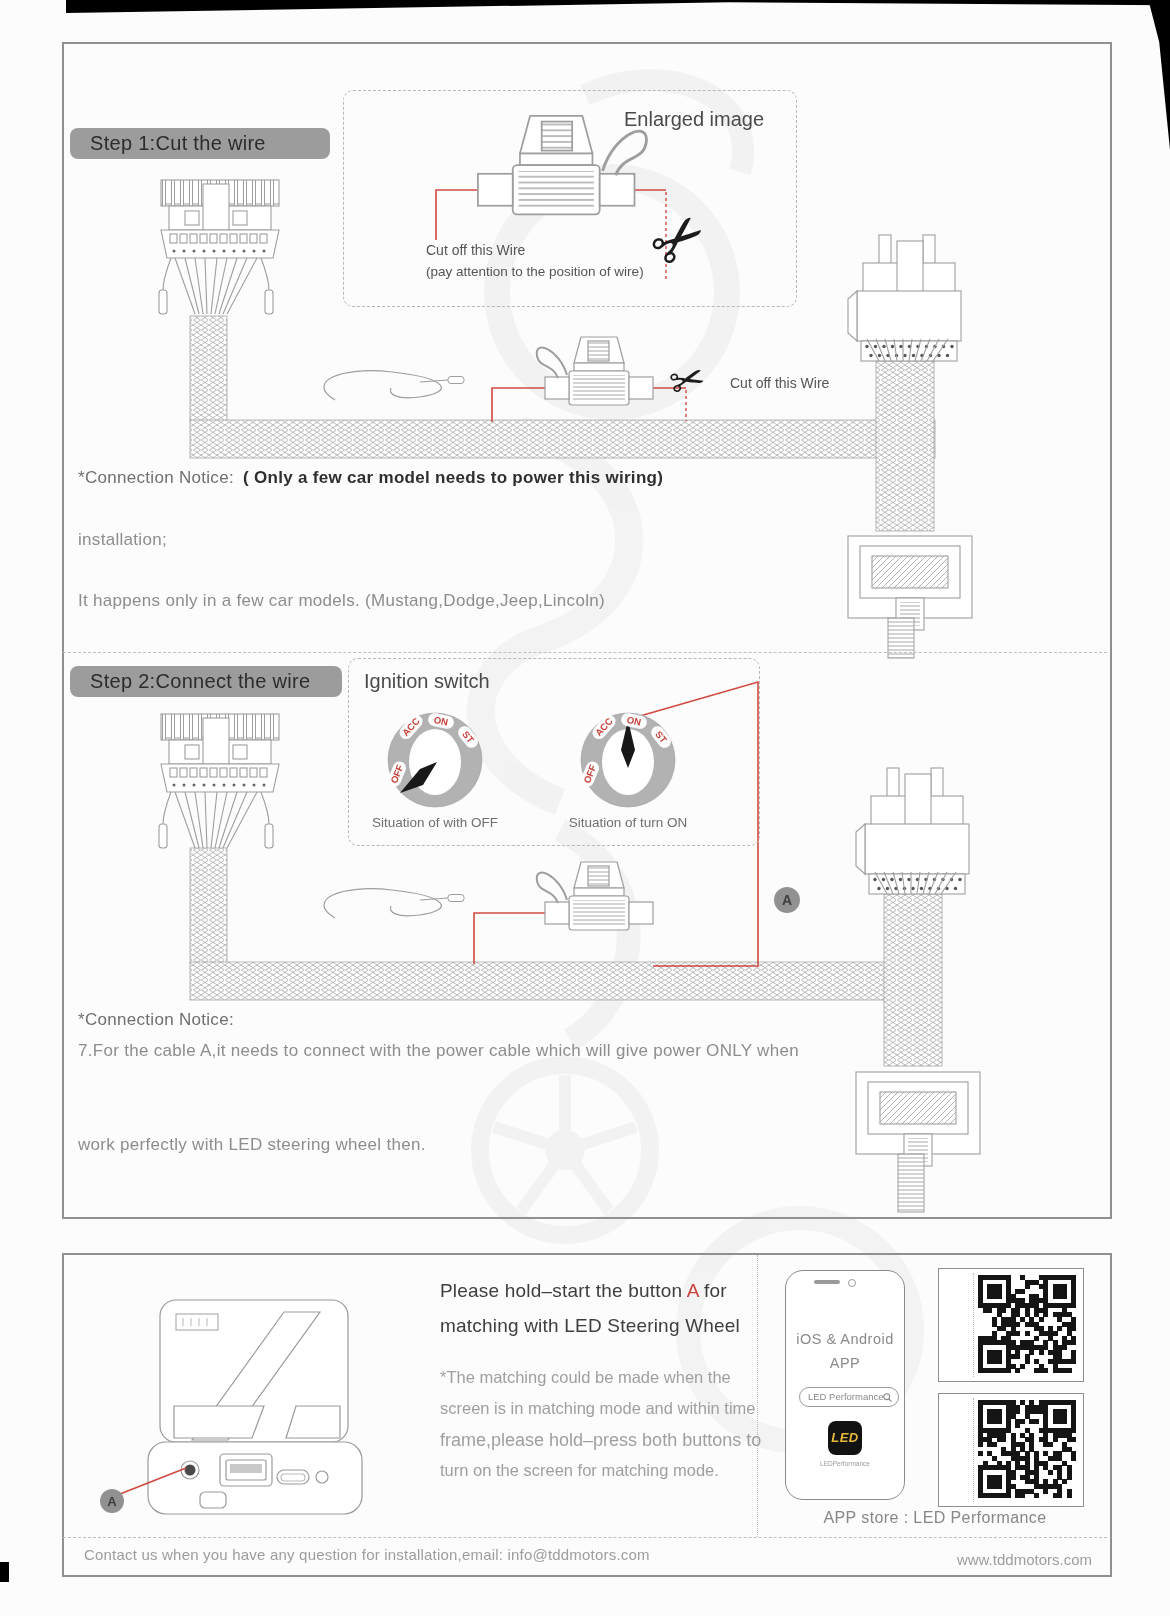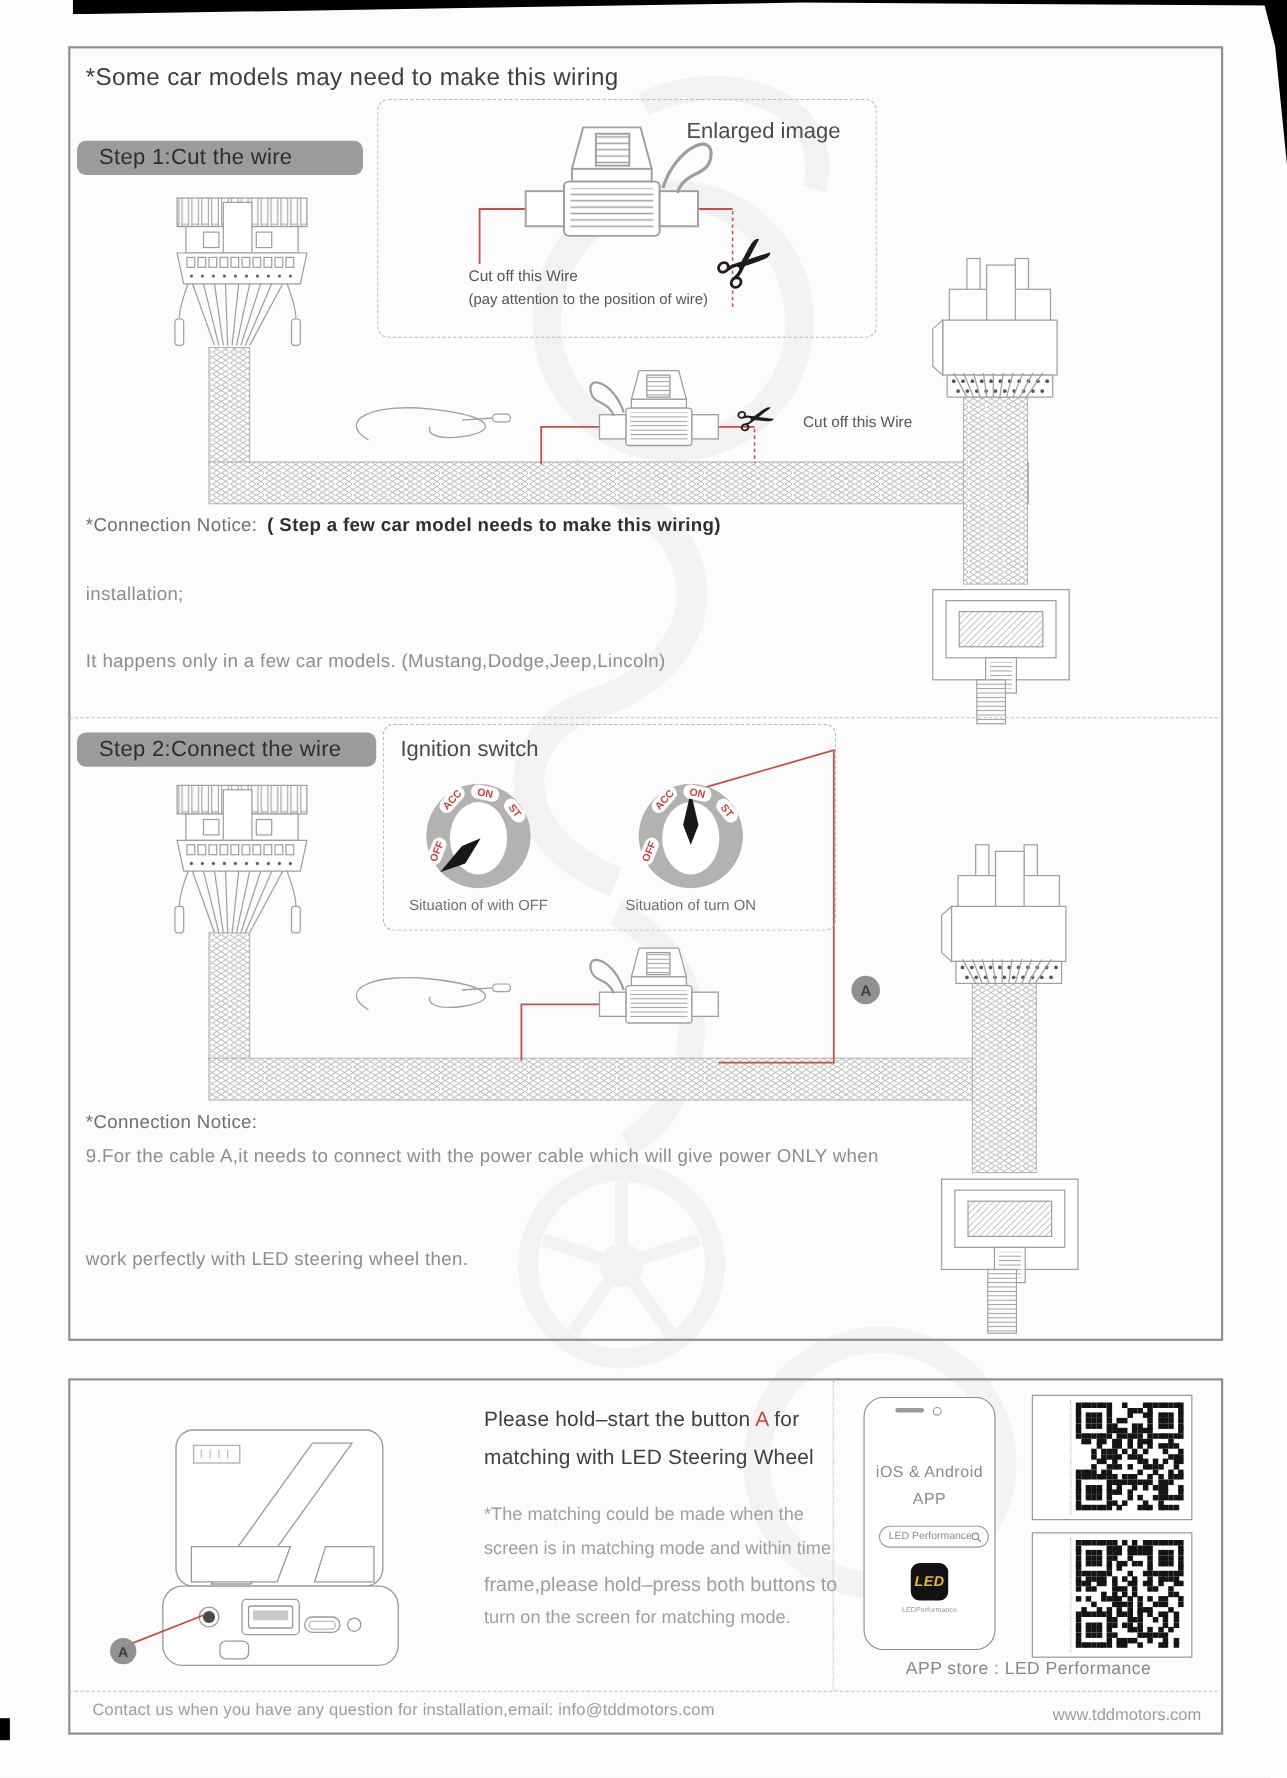--- a/index.html
+++ b/index.html
@@ -316,47 +316,46 @@
 
   <div class="abs box lay2" style="left:62px;top:42px;width:1046px;height:1173px;"></div>
   <div class="abs hdash lay2" style="left:63px;top:652px;width:1044px;"></div>
   <div class="abs box lay2" style="left:62px;top:1253px;width:1046px;height:320px;"></div>
 
   <div class="abs dashedbox lay2" style="left:343px;top:90px;width:452px;height:215px;"></div>
   <div class="abs dashedbox lay2" style="left:348px;top:658px;width:410px;height:186px;"></div>
   <div class="abs lay2 dotsep" style="left:757px;top:1255px;width:0;height:282px;border-left:1.5px dotted #bbb;"></div>
   <div class="abs hdash lay2" style="left:63px;top:1537px;width:1044px;"></div>
 
-  <div class="abs lay3 t-dark" style="left:78px;top:57px;font-size:22px;letter-spacing:.3px;">*Some car models may need to make this wiring</div>
 
   <div class="abs lay3 badge" style="left:70px;top:128px;width:240px;height:31px;line-height:31px;">Step 1:Cut the wire</div>
 
   <div class="abs lay3 t-mid" style="left:624px;top:108px;font-size:20px;">Enlarged image</div>
 
   <div class="abs lay3 scissors" style="left:652px;top:208px;font-size:64px;transform:rotate(-40deg);">✂</div>
   <div class="abs lay3 scissors" style="left:670px;top:360px;font-size:42px;transform:rotate(-15deg);">✂</div>
 
   <div class="abs lay3 t-soft" style="left:426px;top:242px;font-size:14px;">Cut off this Wire</div>
   <div class="abs lay3 t-soft" style="left:426px;top:264px;font-size:13.5px;">(pay attention to the position of wire)</div>
   <div class="abs lay3 t-soft" style="left:730px;top:375px;font-size:14px;">Cut off this Wire</div>
 
   <div class="abs lay3 notice" style="left:78px;top:468px;">
     <span class="t-cap">*Connection Notice:</span>
-    <span class="strong" style="margin-left:4px;">( Step a few car model needs to make this wiring)</span>
+    <span class="strong" style="margin-left:4px;">( Only a few car model needs to power this wiring)</span>
   </div>
   <div class="abs lay3 notice t-gray" style="left:78px;top:530px;">installation;</div>
   <div class="abs lay3 notice t-gray" style="left:78px;top:591px;">It happens only in a few car models. (Mustang,Dodge,Jeep,Lincoln)</div>
 
   <div class="abs lay3 badge" style="left:70px;top:666px;width:252px;height:31px;line-height:31px;">Step 2:Connect the wire</div>
   <div class="abs lay3 t-mid" style="left:364px;top:670px;font-size:20px;">Ignition switch</div>
   <div class="abs lay3 center t-cap" style="left:360px;top:815px;width:150px;font-size:13.5px;">Situation of with OFF</div>
   <div class="abs lay3 center t-cap" style="left:553px;top:815px;width:150px;font-size:13.5px;">Situation of turn ON</div>
 
   <div class="abs lay3 notice t-cap" style="left:78px;top:1010px;">*Connection Notice:</div>
-  <div class="abs lay3 notice t-gray" style="left:78px;top:1041px;">9.For the cable A,it needs to connect with the power cable which will give power ONLY when</div>
+  <div class="abs lay3 notice t-gray" style="left:78px;top:1041px;">7.For the cable A,it needs to connect with the power cable which will give power ONLY when</div>
   <div class="abs lay3 notice t-gray" style="left:78px;top:1071px;"></div>
   <div class="abs lay3 notice t-gray" style="left:78px;top:1135px;">work perfectly with LED steering wheel then.</div>
 
   <div class="abs lay3 t-dark" style="left:440px;top:1280px;font-size:19px;letter-spacing:.2px;">
     <span>Please hold–start the button </span><span class="accent">A</span><span> for</span>
   </div>
   <div class="abs lay3 t-dark" style="left:440px;top:1315px;font-size:19px;letter-spacing:.2px;">matching with LED Steering Wheel</div>
   <div class="abs lay3 t-note" style="left:440px;top:1368px;font-size:16.5px;">*The matching could be made when the</div>
   <div class="abs lay3 t-note" style="left:440px;top:1399px;font-size:16.5px;">screen is in matching mode and within time</div>
   <div class="abs lay3 t-note" style="left:440px;top:1430px;font-size:18px;">frame,please hold–press both buttons to</div>

